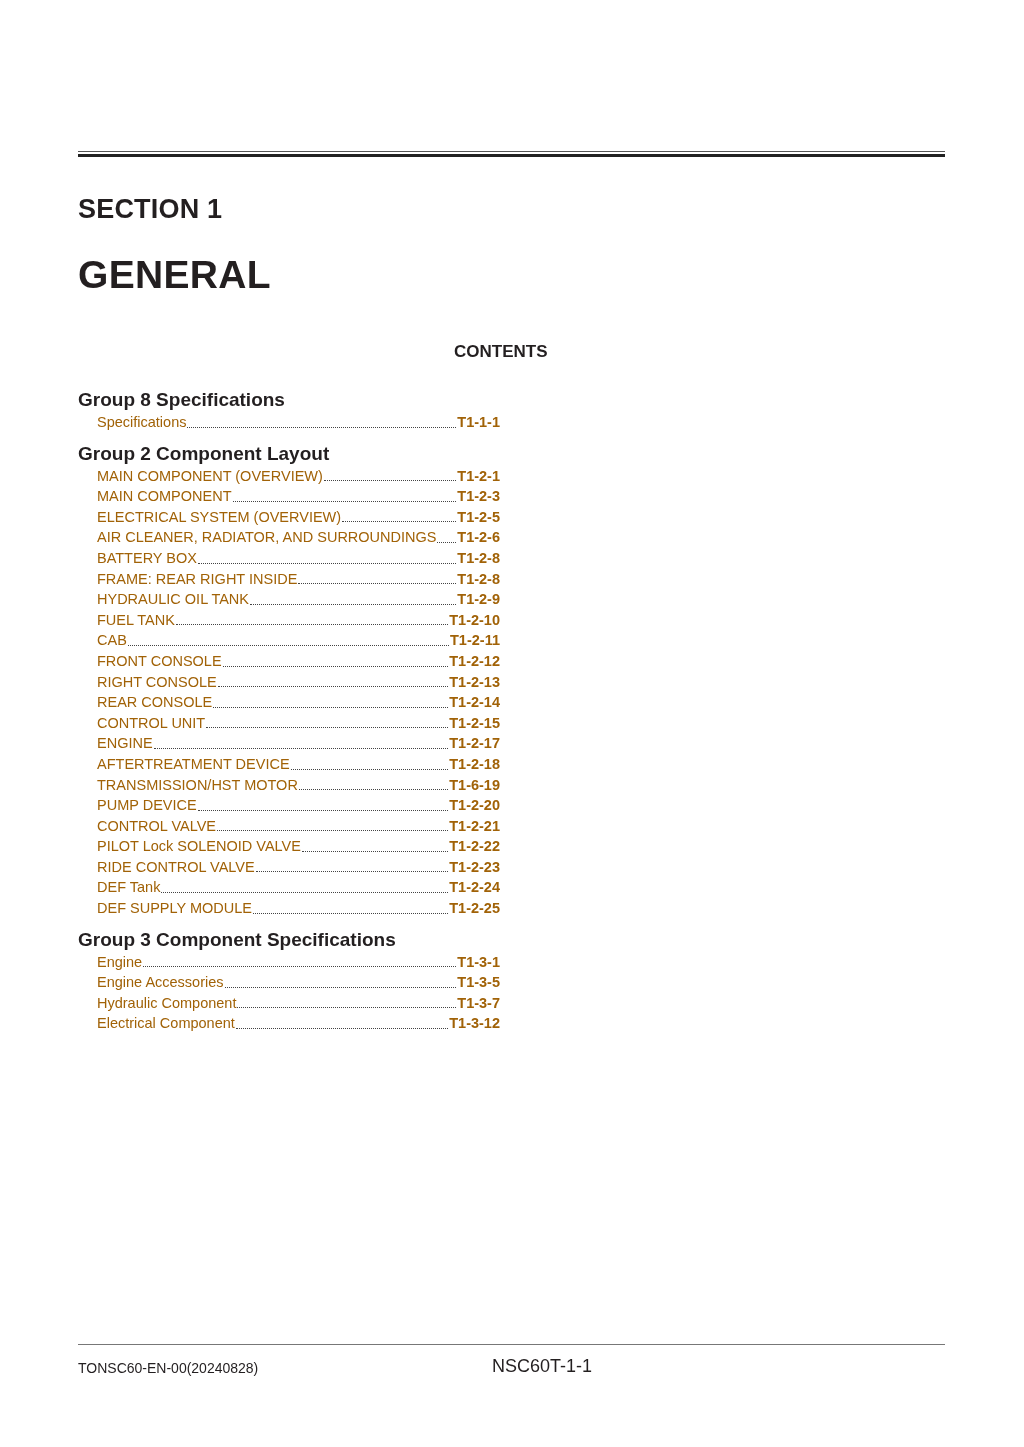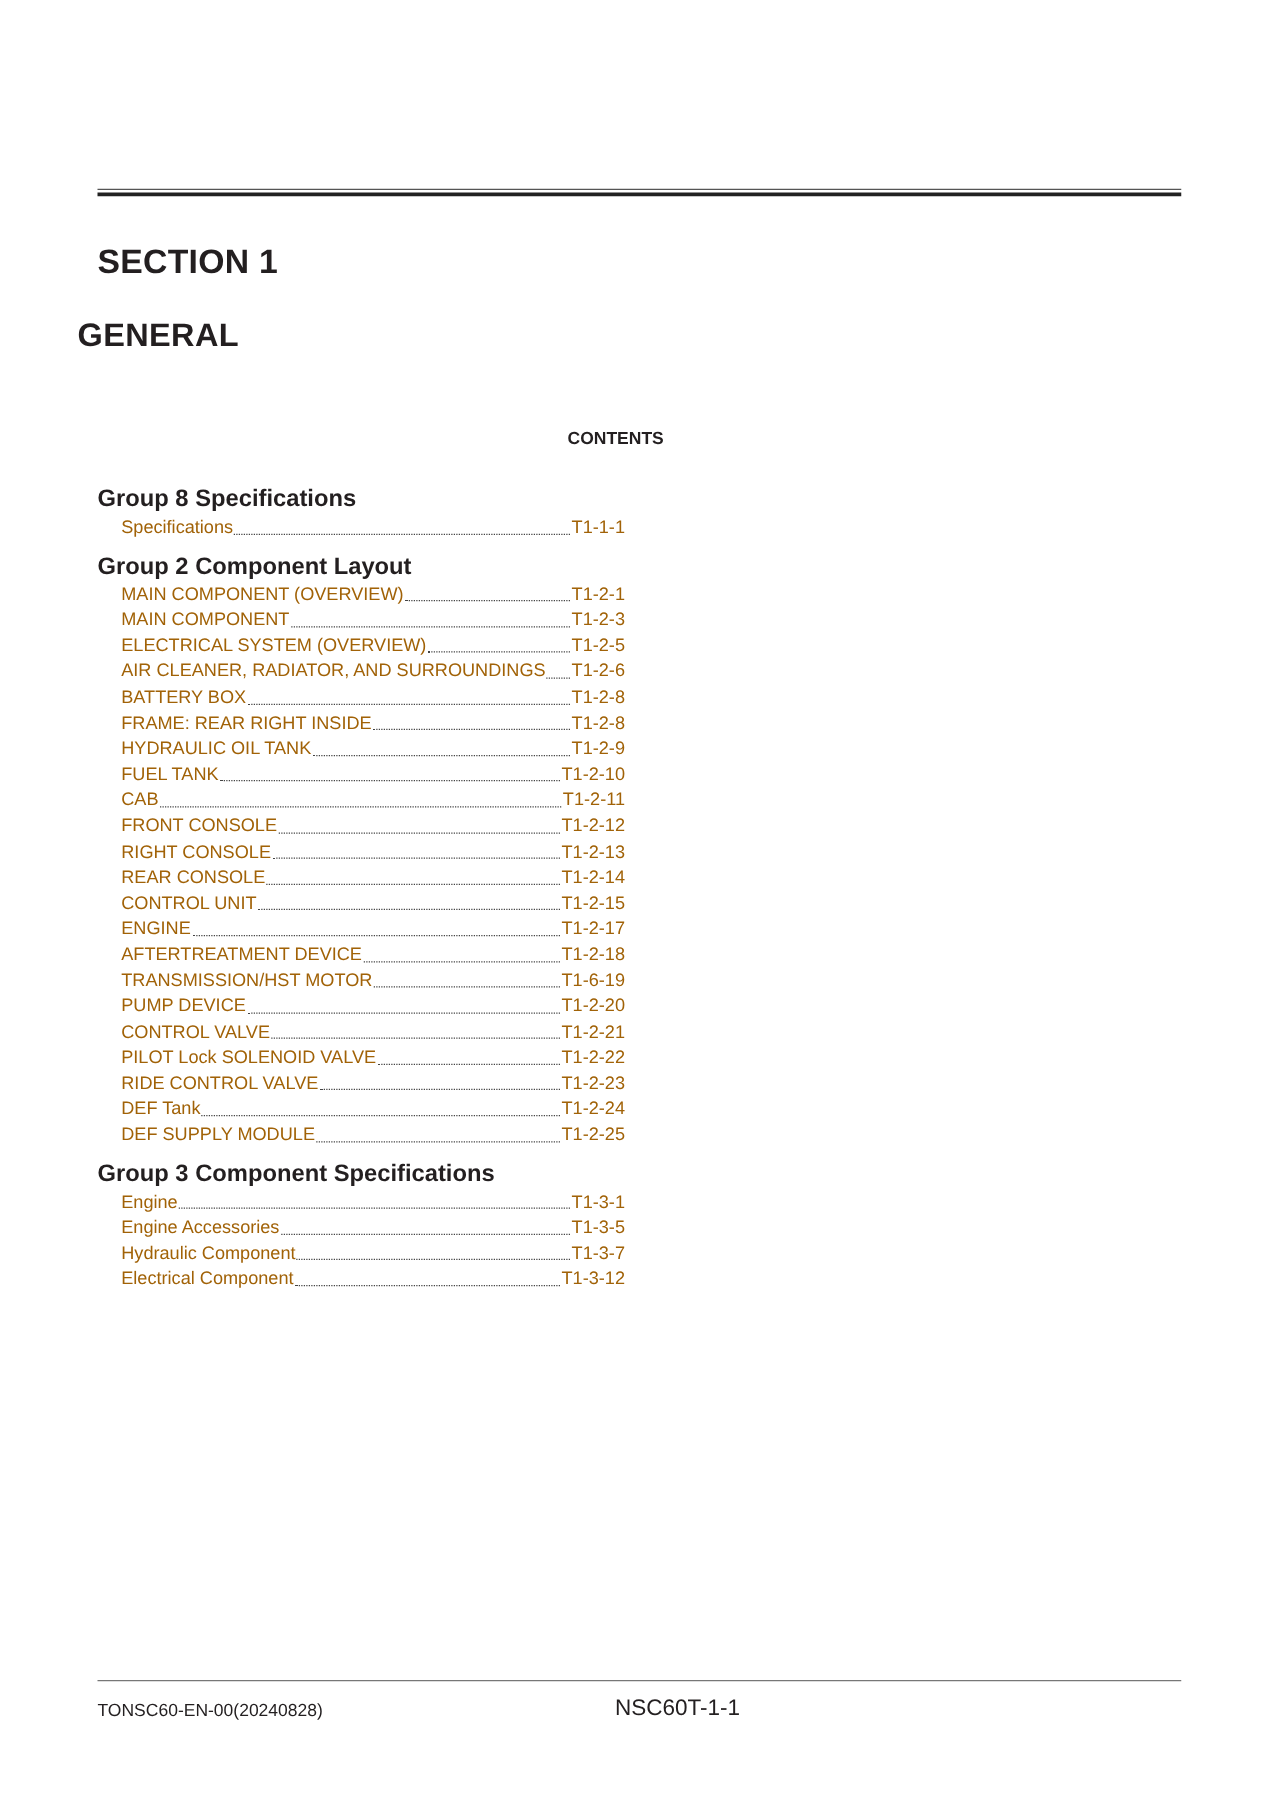--- a/index.html
+++ b/index.html
@@ -14,26 +14,26 @@
     }
     .rule-top-thick {
       position: absolute; left: 78px; width: 867px; top: 154px;
       height: 3px; background: #222;
     }
     .section-label {
       position: absolute; left: 78px; top: 194px;
       font-size: 27px; font-weight: bold; letter-spacing: 0.2px;
     }
     .section-title {
-      position: absolute; left: 62px; top: 253px;
-      font-size: 26px; font-weight: bold; letter-spacing: 0.3px;
+      position: absolute; left: 78px; top: 253px;
+      font-size: 39px; font-weight: bold; letter-spacing: 0.3px;
     }
     .contents-heading {
       position: absolute; left: 454px; top: 342px;
-      font-size: 14px; font-weight: bold;
+      font-size: 17px; font-weight: bold;
     }
     .toc {
       position: absolute; left: 78px; top: 388px; width: 422px;
     }
     .group { margin-bottom: 9px; }
     .group-title {
       font-size: 19px; font-weight: bold; line-height: 24px; height: 24px;
       white-space: nowrap;
     }
     .entry {
@@ -41,21 +41,21 @@
       font-size: 14.5px; line-height: 20.6px; height: 20.6px;
       padding-left: 19px; white-space: nowrap;
       color: #a16207;
     }
     .entry .label { flex: 0 0 auto; }
     .entry .leader {
       flex: 1 1 auto; overflow: hidden; margin: 0 1px;
       border-bottom: 1.5px dotted #444; height: 1px; align-self: flex-end;
       margin-bottom: 5px;
     }
-    .entry .page { flex: 0 0 auto; }
+    .entry .page { flex: 0 0 auto; font-weight: bold; }
     .rule-bottom {
       position: absolute; left: 78px; width: 867px; top: 1344px;
       height: 1px; background: #777;
     }
     .footer-left {
       position: absolute; left: 78px; top: 1360px;
       font-size: 14px;
     }
     .footer-center {
       position: absolute; left: 448px; top: 1356px;

